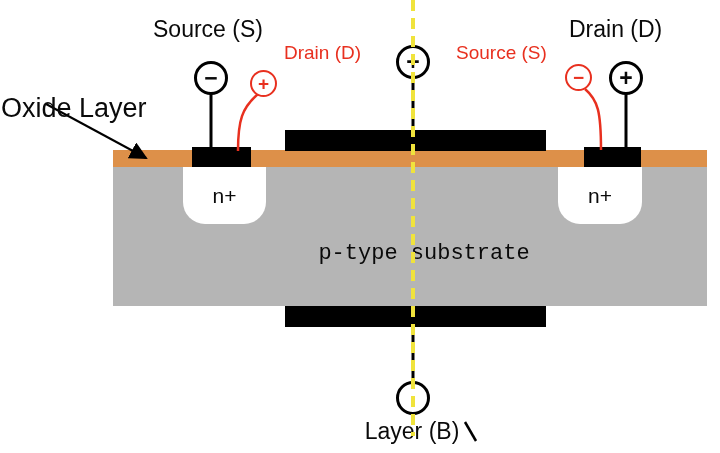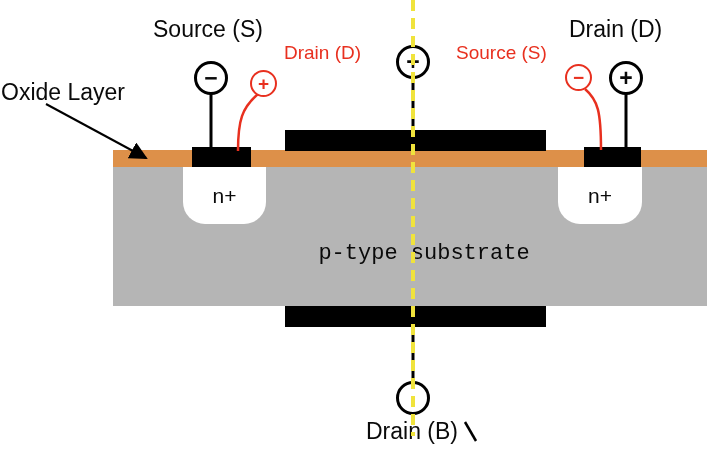--- a/index.html
+++ b/index.html
@@ -40,21 +40,21 @@
 
   
   .lbl { position: absolute; white-space: nowrap; font-size: 23px; }
   .lbl-center { transform: translateX(-50%); }
   .lbl-red { color: var(--accent-red, #e8301f); font-size: 19px; }
   .lbl-gate      { left: 411px; top: 0px; }
   .lbl-source    { left: 153px; top: 16px; }
   .lbl-drain     { left: 569px; top: 16px; }
   .lbl-drain-red  { left: 284px; top: 42px; }
   .lbl-source-red { left: 456px; top: 42px; }
-  .lbl-oxide     { left: 1px;  top: 79px; font-size: 23px; }
+  .lbl-oxide     { left: 1px;  top: 93px; font-size: 27px; }
   .lbl-substrate { left: 424px; top: 241px; font-size: 22px; font-family: Liberation Mono, monospace; }
   .lbl-body      { left: 412px; top: 418px; }
 
   
   .term {
     position: absolute; border-radius: 50%; background: #ffffff;
     display: flex; align-items: center; justify-content: center;
     font-weight: 600; line-height: 1;
   }
   .term-black { width: 34px; height: 34px; border: 3px solid #000; font-size: 23px; }
@@ -104,21 +104,21 @@
     <line x1="46" y1="104" x2="146" y2="158" stroke="#000" stroke-width="2" marker-end="url(#arrowhead)"></line>
     <line x1="465" y1="422" x2="476" y2="441" stroke="#000" stroke-width="2.5"></line>
   </svg>
 
   <div class="lbl lbl-source">Source (S)</div>
   <div class="lbl lbl-drain">Drain (D)</div>
   <div class="lbl lbl-red lbl-drain-red">Drain (D)</div>
   <div class="lbl lbl-red lbl-source-red">Source (S)</div>
   <div class="lbl lbl-oxide">Oxide Layer</div>
   <div class="lbl lbl-center lbl-substrate">p-type substrate</div>
-  <div class="lbl lbl-center lbl-body">Drain (B)</div>
+  <div class="lbl lbl-center lbl-body">Layer (B)</div>
 
   <div class="term term-black term-source">
     <span>−</span>
   </div>
   <div class="term term-red term-source-red">
     <span>+</span>
   </div>
   <div class="term term-black term-gate">
     <span>+</span>
   </div>

